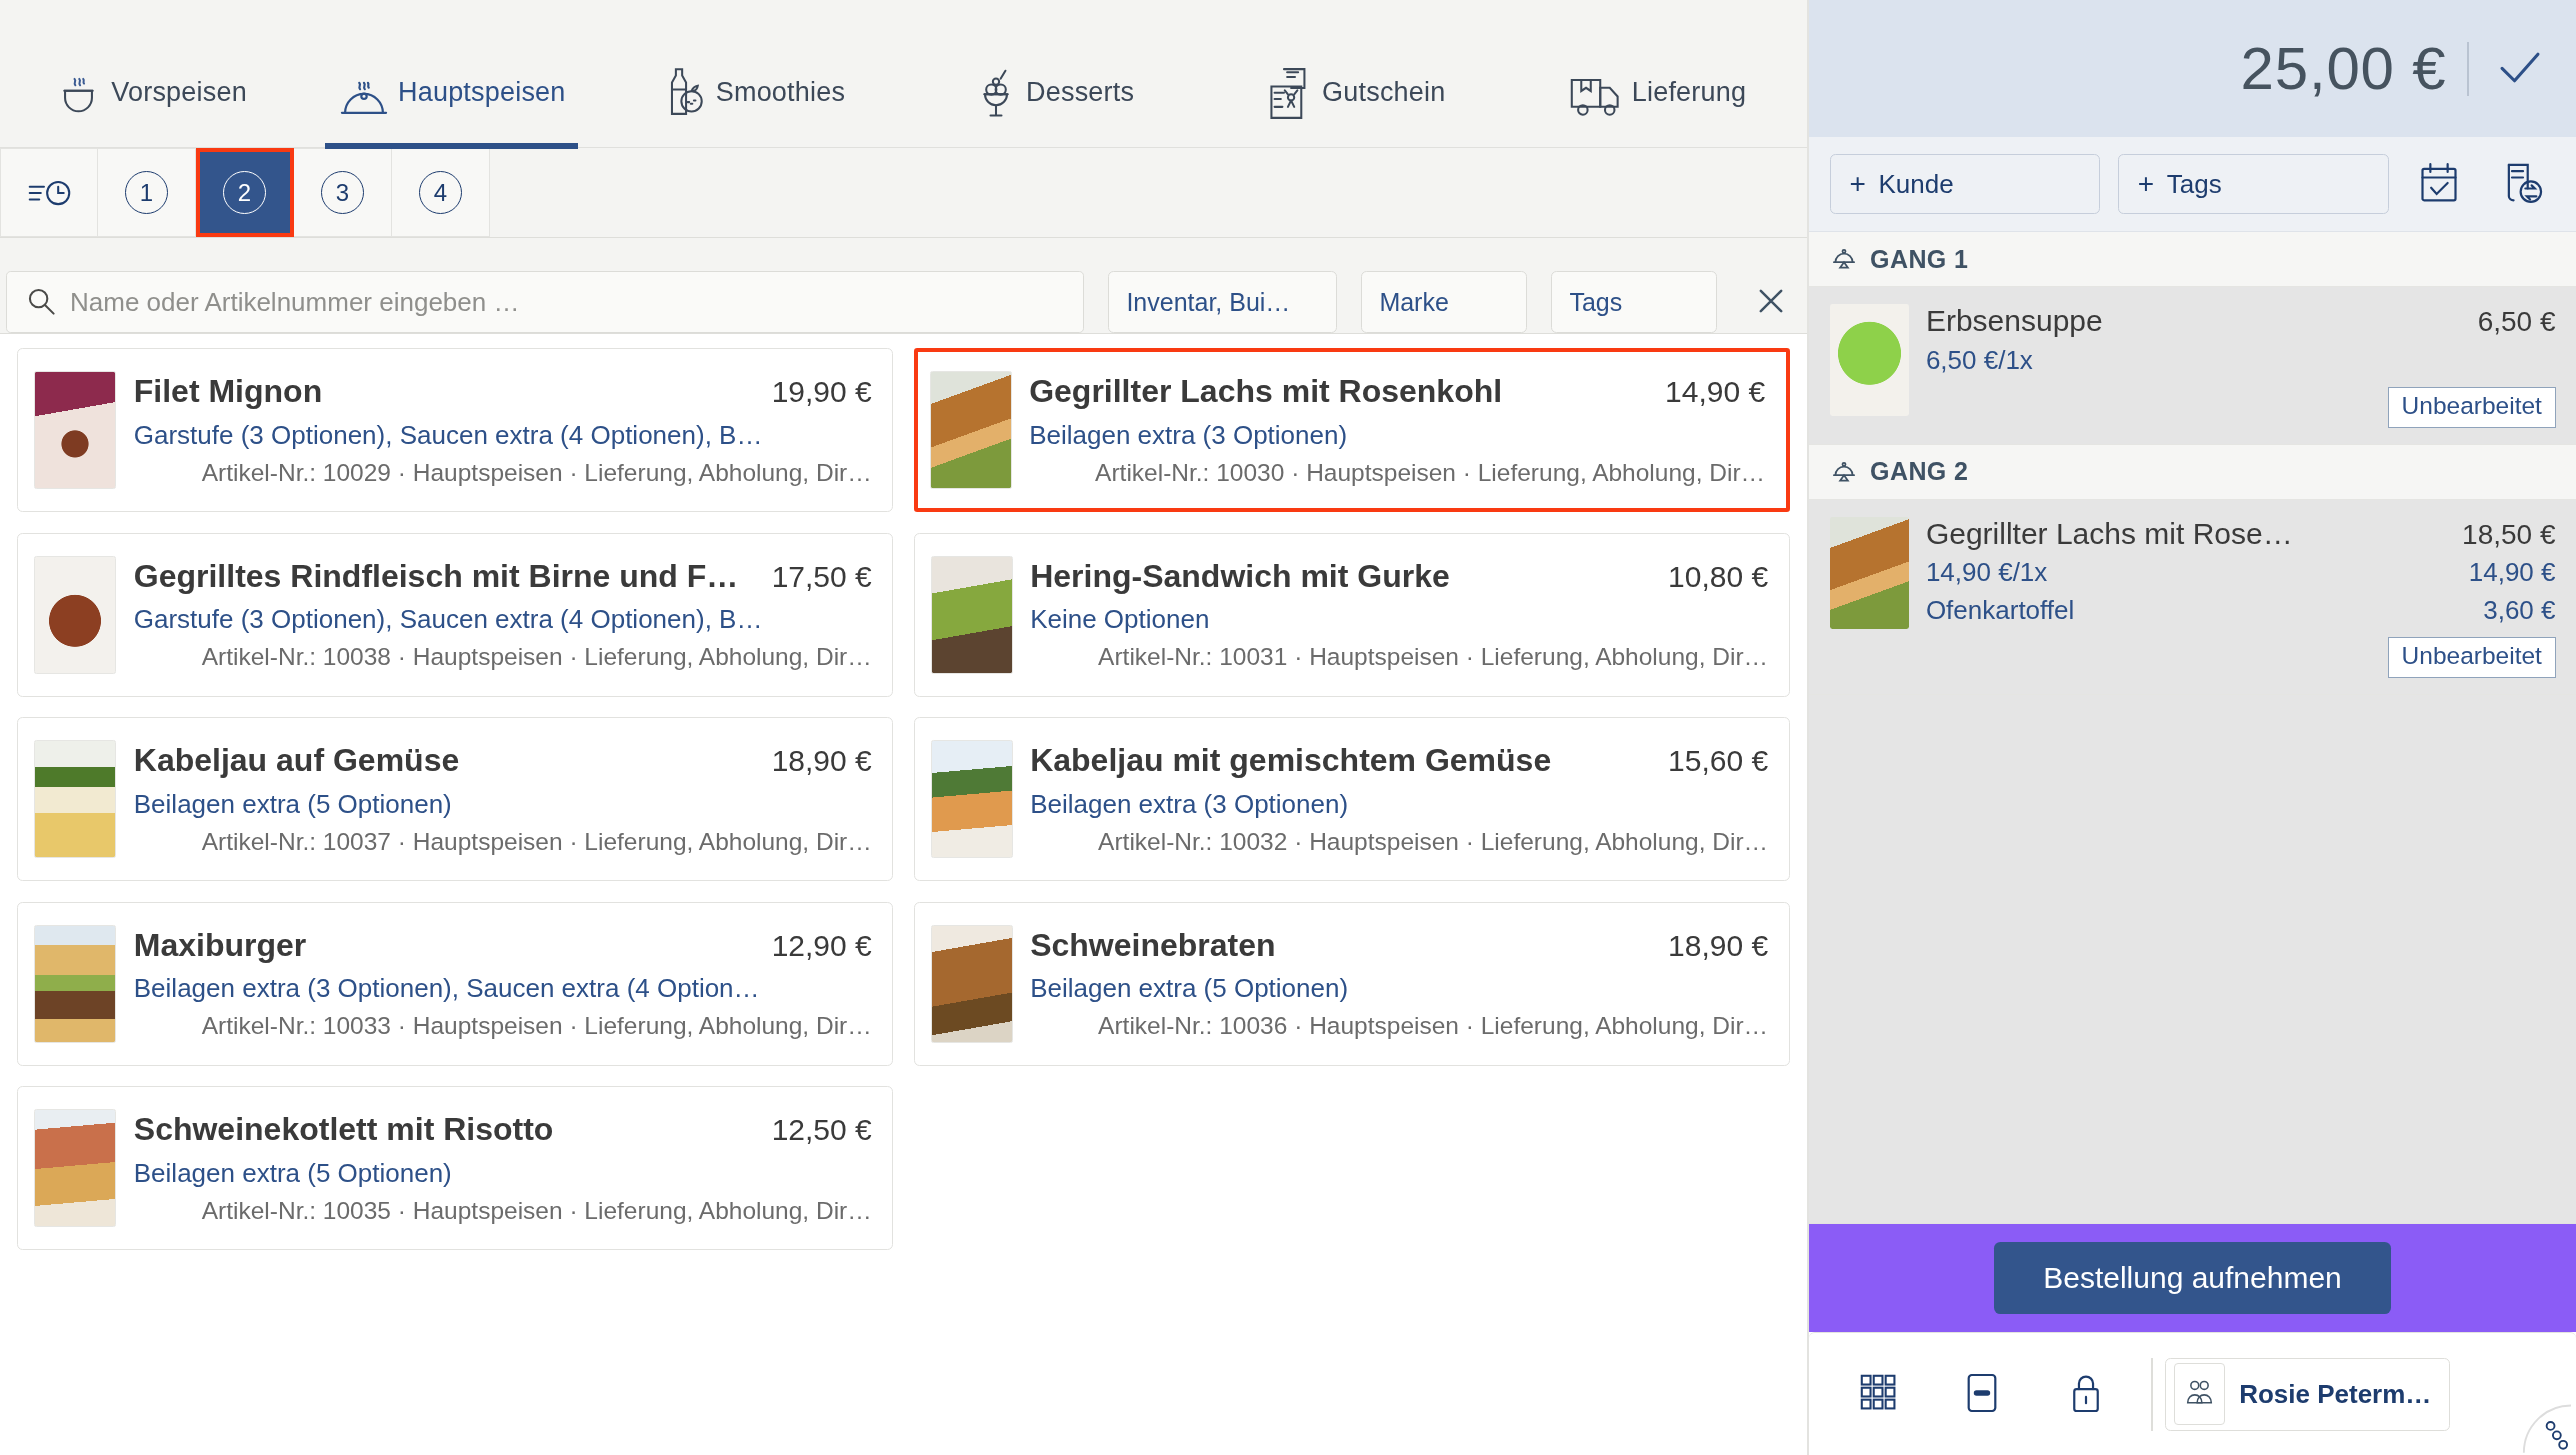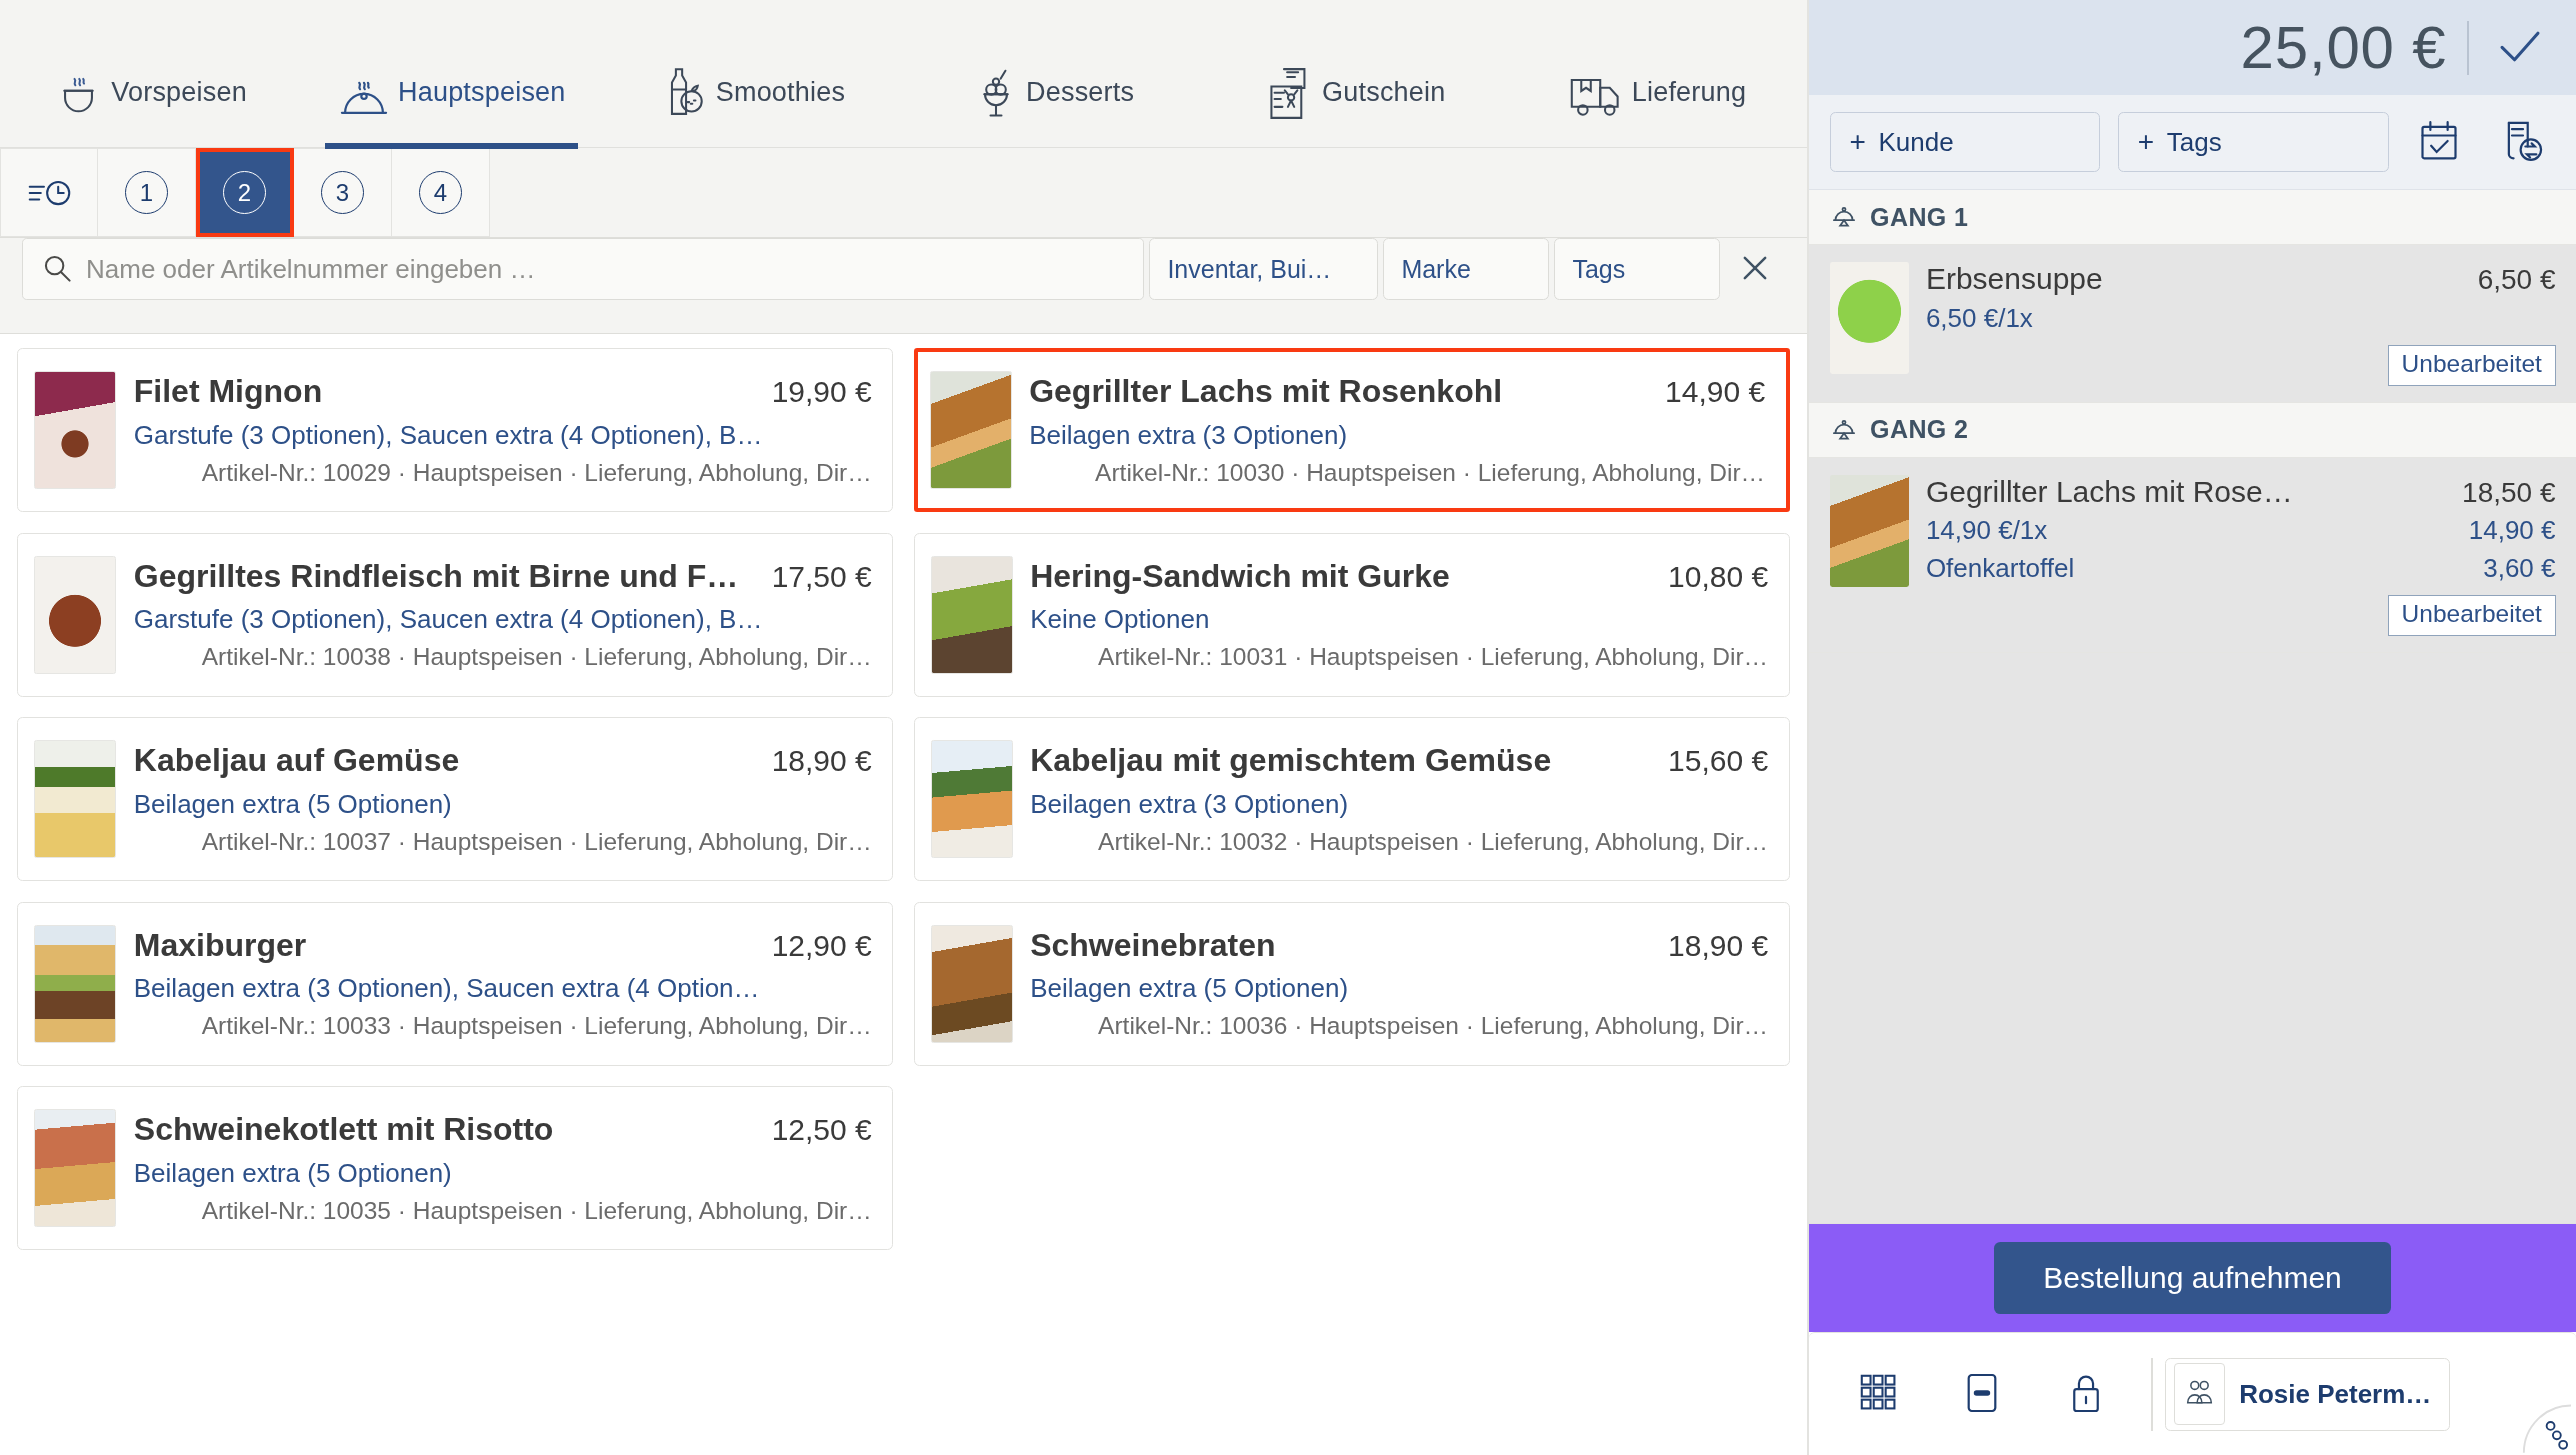--- a/index.html
+++ b/index.html
@@ -58,22 +58,22 @@
   .coursebtn.selected {
     background: #33558c; border-color: #33558c;
     outline: 4.7px solid #f93a12; outline-offset: -4.7px;
     position: relative; z-index: 3;
   }
   .coursebtn.selected .cnum { border-color: #ffffff; color: #ffffff; }
 
   
   .searchrow {
     height: 96px; background: #f4f4f2;
-    display: flex; align-items: flex-start; gap: 5px;
-    padding: 0 22px;
+    display: flex; align-items: flex-end; gap: 24px;
+    padding: 0 6px;
     border-bottom: 0.8px solid #dededa;
     flex: 0 0 auto;
   }
   .searchbox {
     flex: 1 1 auto; height: 62px; background: #fafaf8;
     border: 0.8px solid #dcdcd8; border-radius: 4.7px;
     display: flex; align-items: center; gap: 14px; padding: 0 19px;
   }
   .searchbox .ph { font-size: 26px; color: #8f8f8c; }
   .chip {
@@ -118,21 +118,21 @@
     white-space: nowrap; overflow: hidden; text-overflow: ellipsis; text-align: right;
   }
 
   
   #right {
     width: 769px; height: 1455px; flex: 0 0 auto;
     display: flex; flex-direction: column;
     background: #ffffff; border-left: 2.4px solid #e3e3e0;
   }
   .totalbar {
-    height: 95px; background: #dbe3ee; flex: 0 0 auto;
+    height: 137px; background: #dbe3ee; flex: 0 0 auto;
     display: flex; align-items: center; justify-content: flex-end;
     padding: 0 25px 0 0; gap: 0;
   }
   .totalval { font-size: 60px; color: #46535f; letter-spacing: 0.8px; }
   .vsep { width: 1.6px; height: 54px; background: #b9c3d1; margin: 0 20.5px; }
   .checkbtn { width: 62px; display:flex; align-items:center; justify-content:center; cursor:pointer; }
 
   .actionbar {
     height: 95px; background: #eef1f5; flex: 0 0 auto;
     display: flex; align-items: center; gap: 17.4px;

